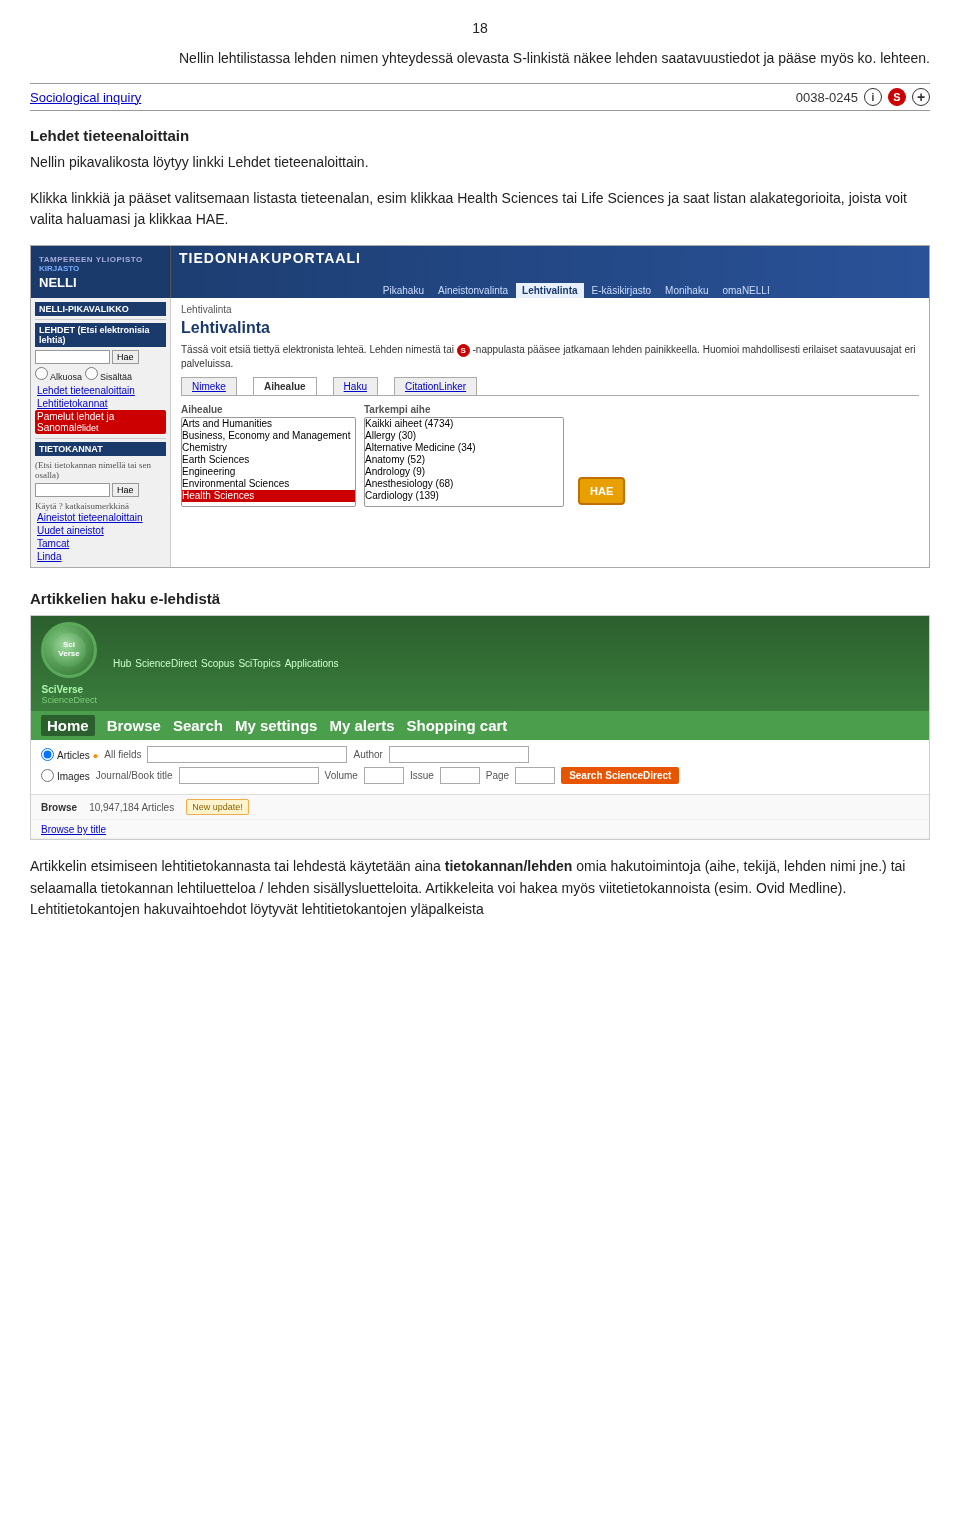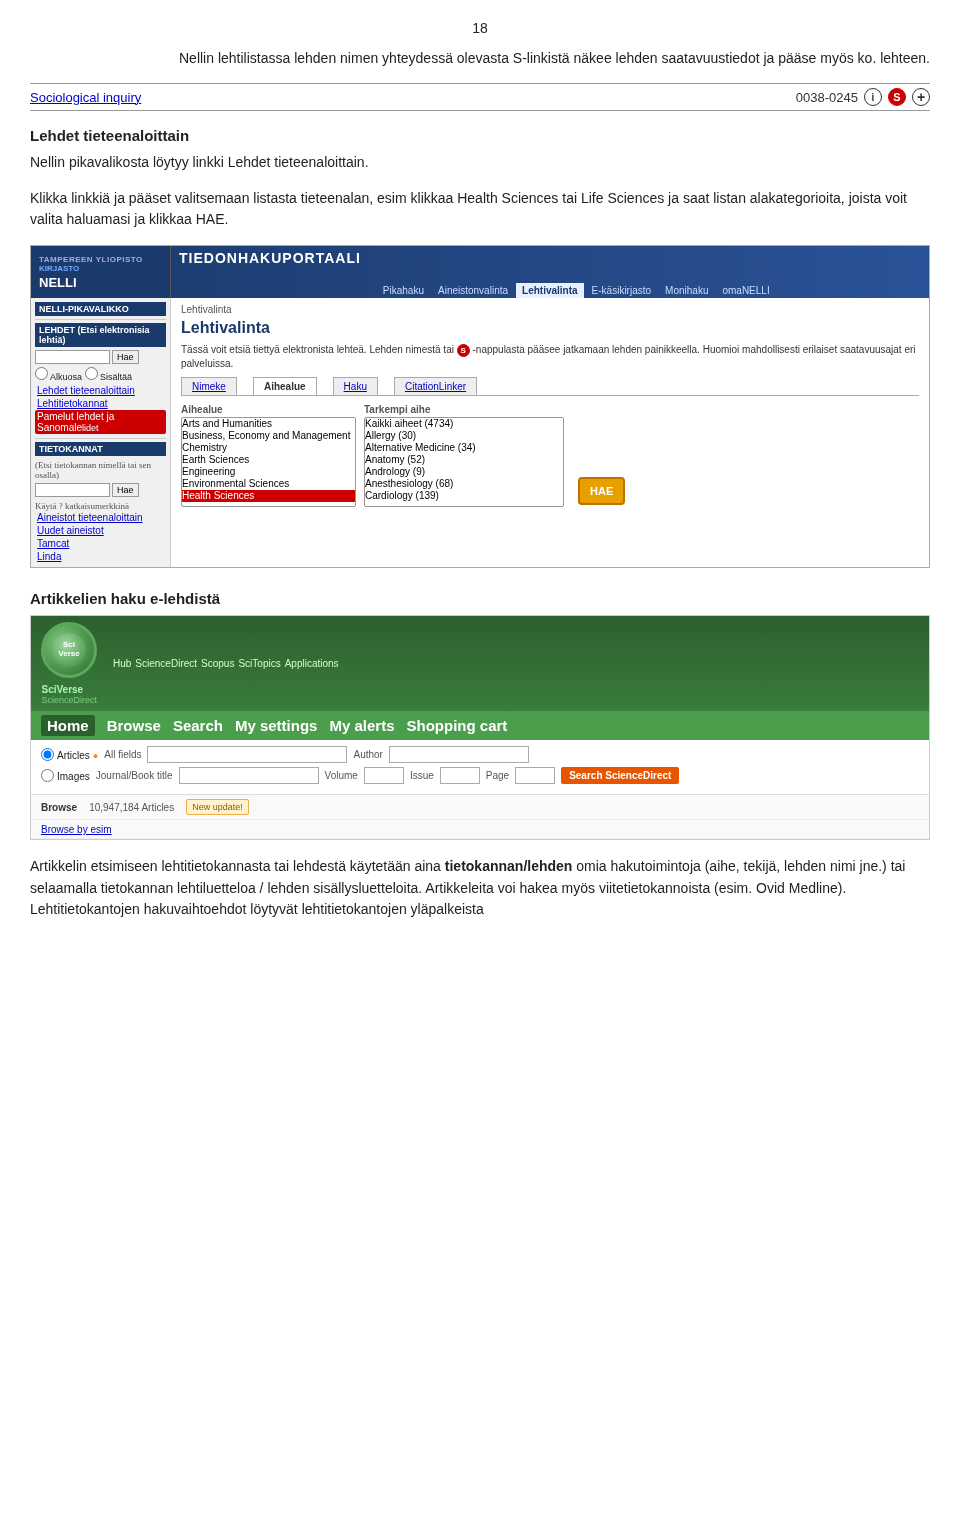--- a/index.html
+++ b/index.html
@@ -663,21 +663,21 @@
       <button class="sv-search-btn">Search ScienceDirect</button>
     </div>
   </div>
 
   <div class="sv-browse-bar">
     <span style="font-weight:bold; color:#333;">Browse</span>
     <span class="sv-count">10,947,184 Articles</span>
     <span class="sv-new-update">New update!</span>
   </div>
   <div style="padding: 3px 10px; background:#f9f9f9; border-bottom:1px solid #eee;">
-    <span class="sv-browse-by-title">Browse by esim</span>
+    <span class="sv-browse-by-title">Browse by title</span>
   </div>
 </div>
 
 <p class="outro-text">
   <span>Artikkelin etsimiseen lehtitietokannasta tai lehdestä käytetään aina</span>
   <strong>tietokannan/lehden</strong>
   <span>omia hakutoimintoja (aihe, tekijä, lehden nimi jne.) tai selaamalla tietokannan lehtiluetteloa / lehden sisällysluetteloita. Artikkeleita voi hakea myös viitetietokannoista (esim. Ovid Medline). Lehtitietokantojen hakuvaihtoehdot löytyvät lehtitietokantojen yläpalkeista</span>
 </p>
 
 </body></html>

